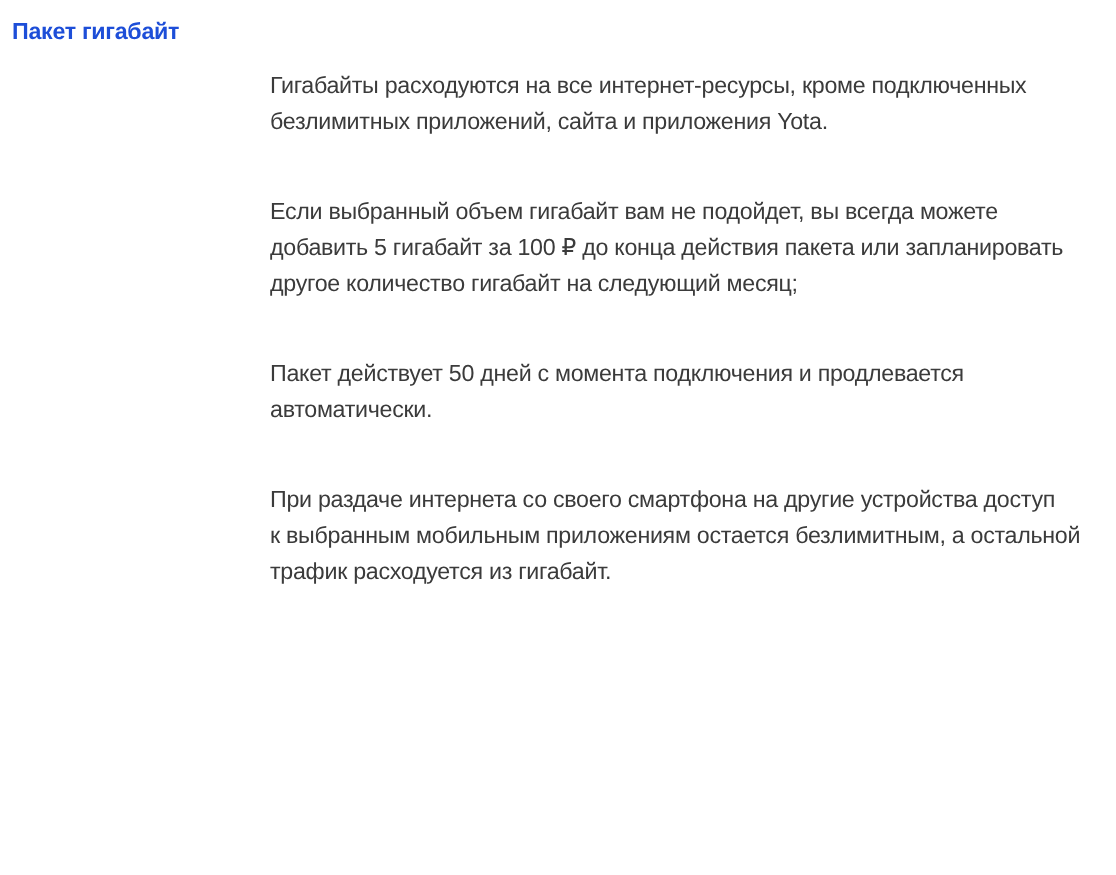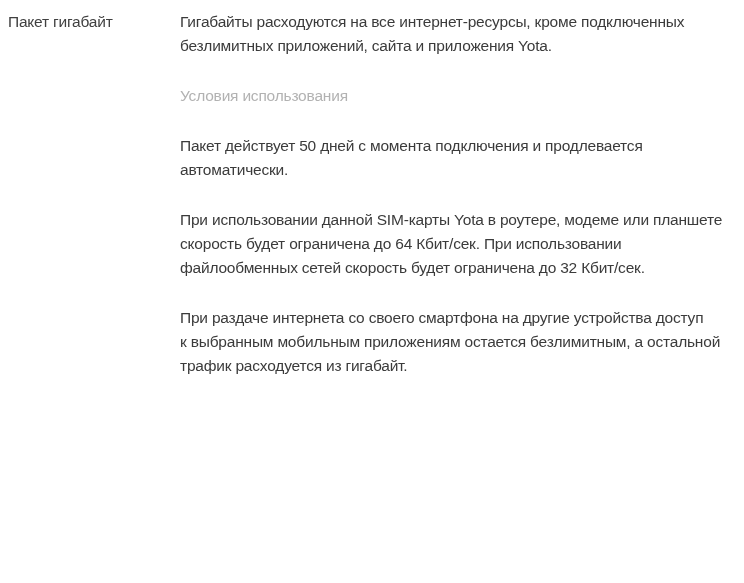--- a/index.html
+++ b/index.html
@@ -15,58 +15,58 @@
     width: 744px;
     padding-top: 10px;
   }
   .label-col {
     width: 180px;
     flex: 0 0 180px;
     padding-left: 8px;
   }
   .label-col .row-label {
     font-size: 15.5px;
-    font-weight: normal;
-    color: #404040;
+    font-weight: bold;
+    color: #1d4ed8;
     line-height: 24px;
     letter-spacing: -0.2px;
   }
   .content-col {
     flex: 1 1 auto;
     padding-right: 6px;
     max-width: 560px;
   }
   .content-col p {
     font-size: 15.5px;
     line-height: 24px;
     letter-spacing: -0.2px;
     white-space: pre-line;
     margin-bottom: 26px;
     color: #3b3b3b;
+    margin-top: 36px;
   }
   .content-col p.subheading {
     color: #b2b2b2;
     margin-top: 2px;
     margin-bottom: 26px;
   }
   .content-col p:last-child { margin-bottom: 0; }
 </style>
 </head>
 <body>
 
 <div class="row">
   <div class="label-col">
     <div class="row-label">Пакет гигабайт</div>
   </div>
   <div class="content-col">
     <p>Гигабайты расходуются на все интернет-ресурсы, кроме подключенных
 безлимитных приложений, сайта и приложения Yota.</p>
-    <p class="subheading">Условия использования</p>
+    <p>Если выбранный объем гигабайт вам не подойдет, вы всегда можете
+добавить 5 гигабайт за 100 ₽ до конца действия пакета или запланировать
+другое количество гигабайт на следующий месяц;</p>
     <p>Пакет действует 50 дней с момента подключения и продлевается
 автоматически.</p>
-    <p>При использовании данной SIM-карты Yota в роутере, модеме или планшете
-скорость будет ограничена до 64 Кбит/сек. При использовании
-файлообменных сетей скорость будет ограничена до 32 Кбит/сек.</p>
     <p>При раздаче интернета со своего смартфона на другие устройства доступ
 к выбранным мобильным приложениям остается безлимитным, а остальной
 трафик расходуется из гигабайт.</p>
   </div>
 </div>
 
 </body></html>

